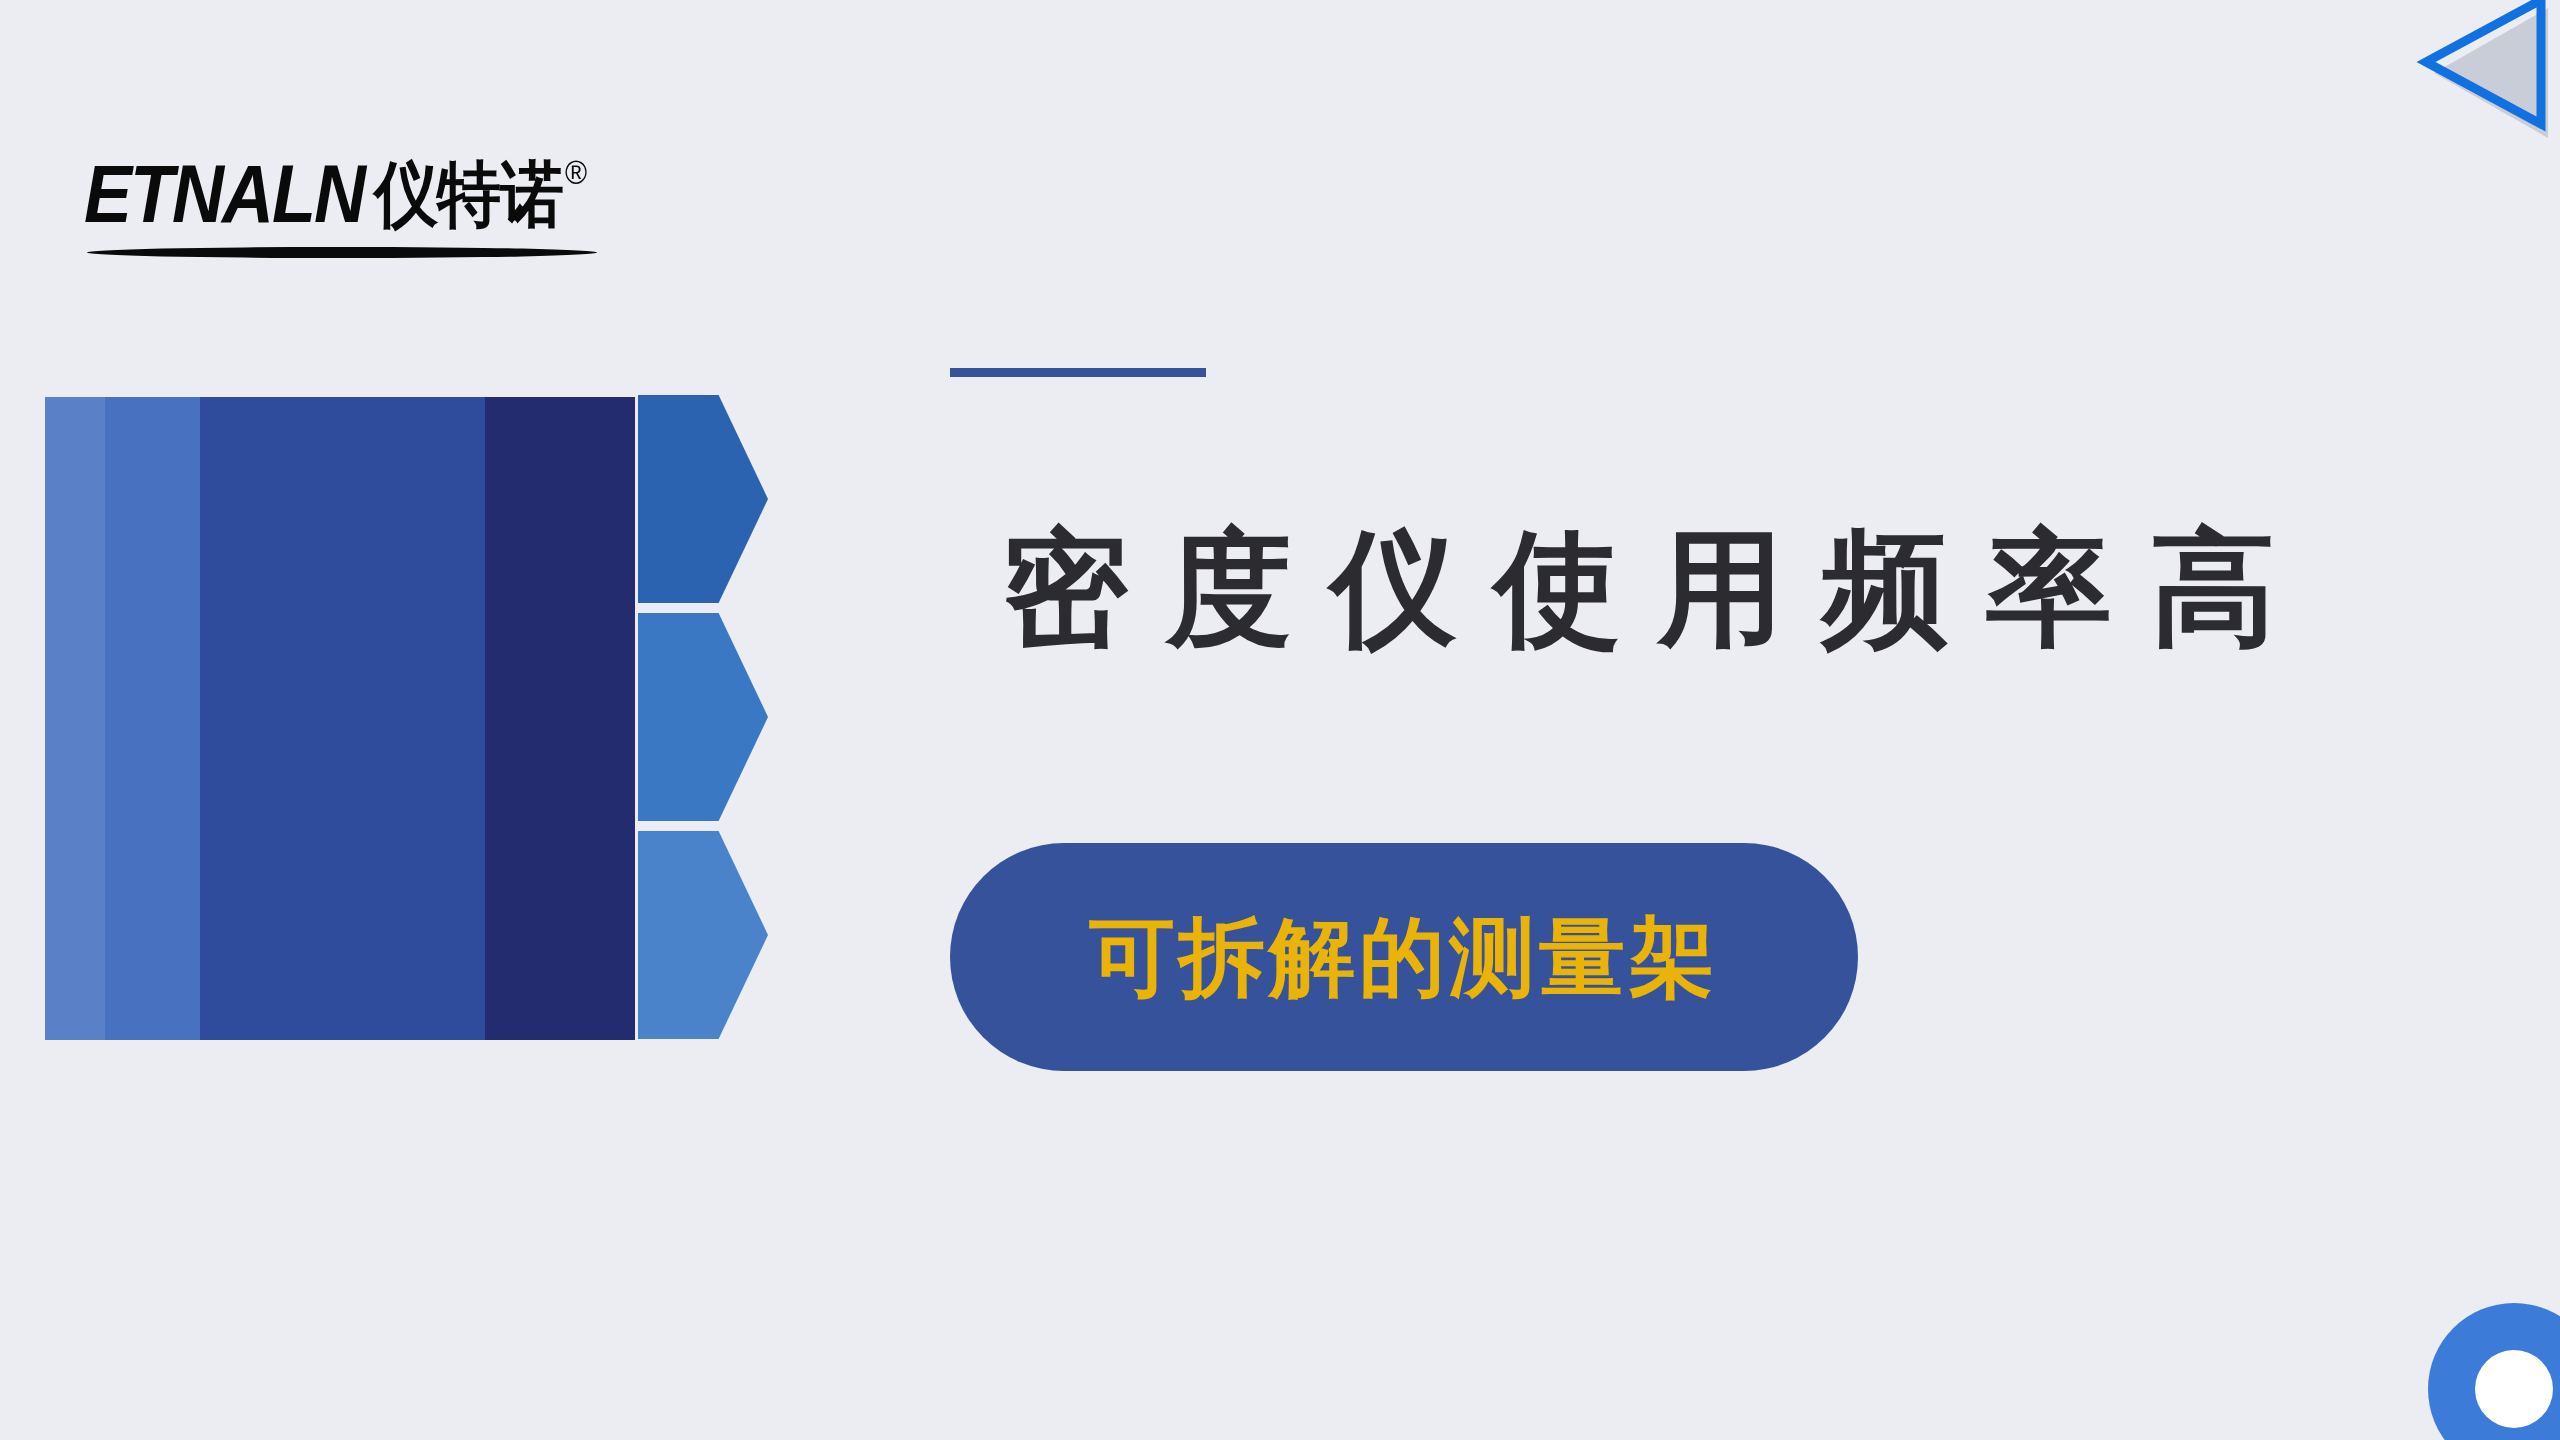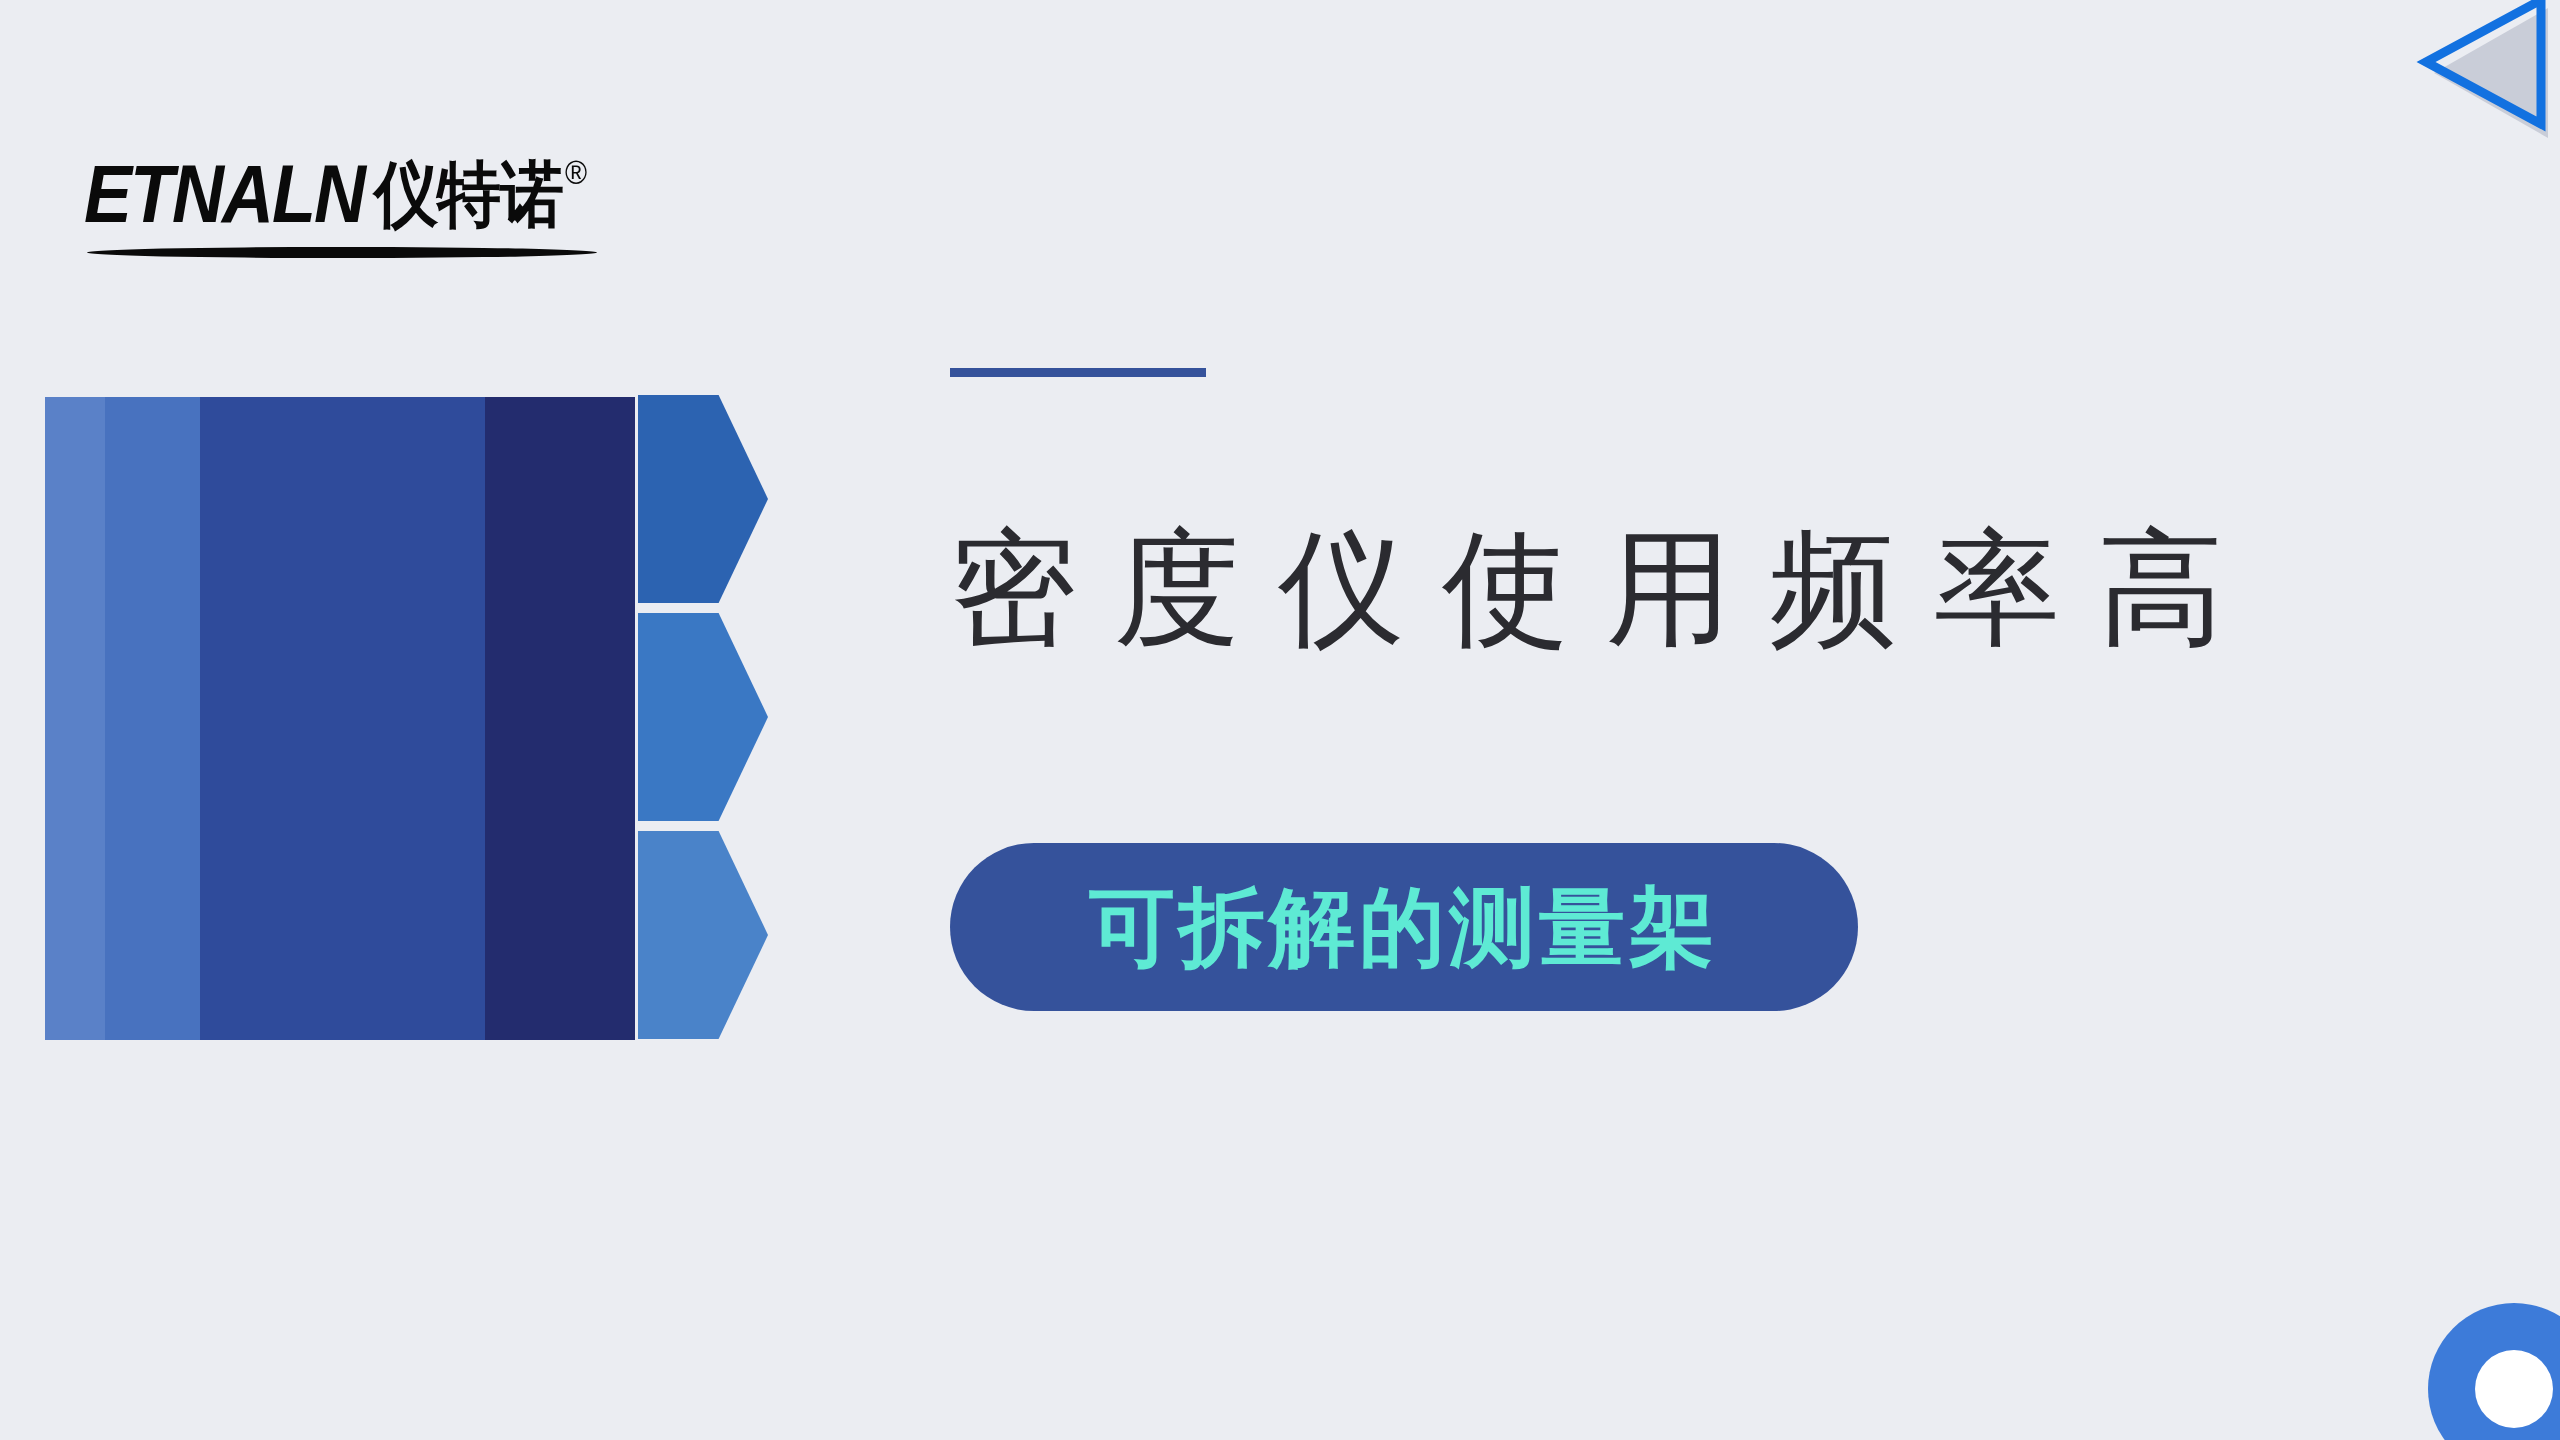--- a/index.html
+++ b/index.html
@@ -103,24 +103,24 @@
   #accent-bar {
     position: absolute;
     left: 950px;
     top: 368px;
     width: 256px;
     height: 9px;
     background: #35529b;
   }
   #headline {
     position: absolute;
-    left: 950px;
+    left: 1002px;
     top: 430px;
     font-size: 126px;
-    font-weight: normal;
+    font-weight: bold;
     letter-spacing: 38px;
     color: #2b2b30;
     line-height: 150px;
     white-space: nowrap;
   }
   #body-copy {
     position: absolute;
     left: 950px;
     top: 622px;
     width: 1420px;
@@ -128,25 +128,25 @@
     line-height: 49px;
     color: #6f7279;
     letter-spacing: 0px;
     text-align: justify;
   }
   #cta-button {
     position: absolute;
     left: 950px;
     top: 843px;
     width: 908px;
-    height: 168px;
+    height: 228px;
     background: #35529b;
     border-radius: 114px;
     border: none;
-    color: #5eead4;
+    color: #eab308;
     font-size: 86px;
     font-weight: bold;
     letter-spacing: 4px;
     font-family: "Liberation Sans", "DejaVu Sans", sans-serif;
     display: flex;
     align-items: center;
     justify-content: center;
     padding: 0;
     cursor: pointer;
     line-height: 1;

